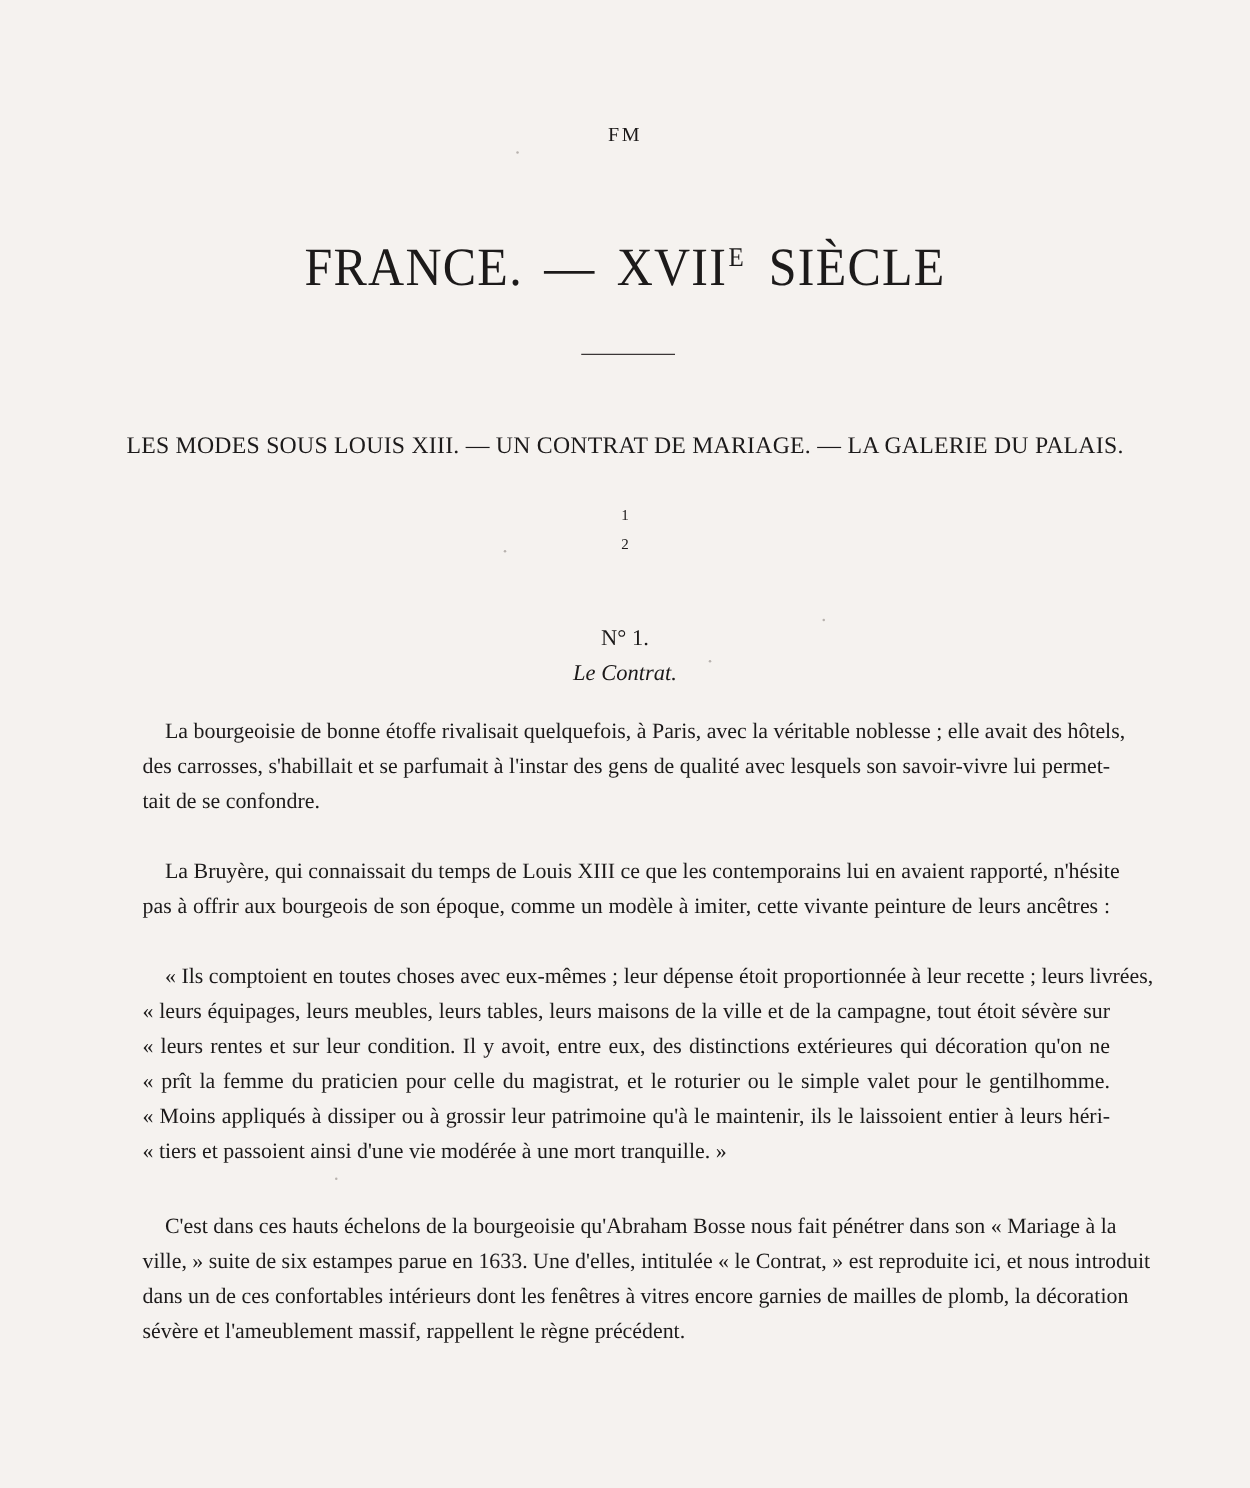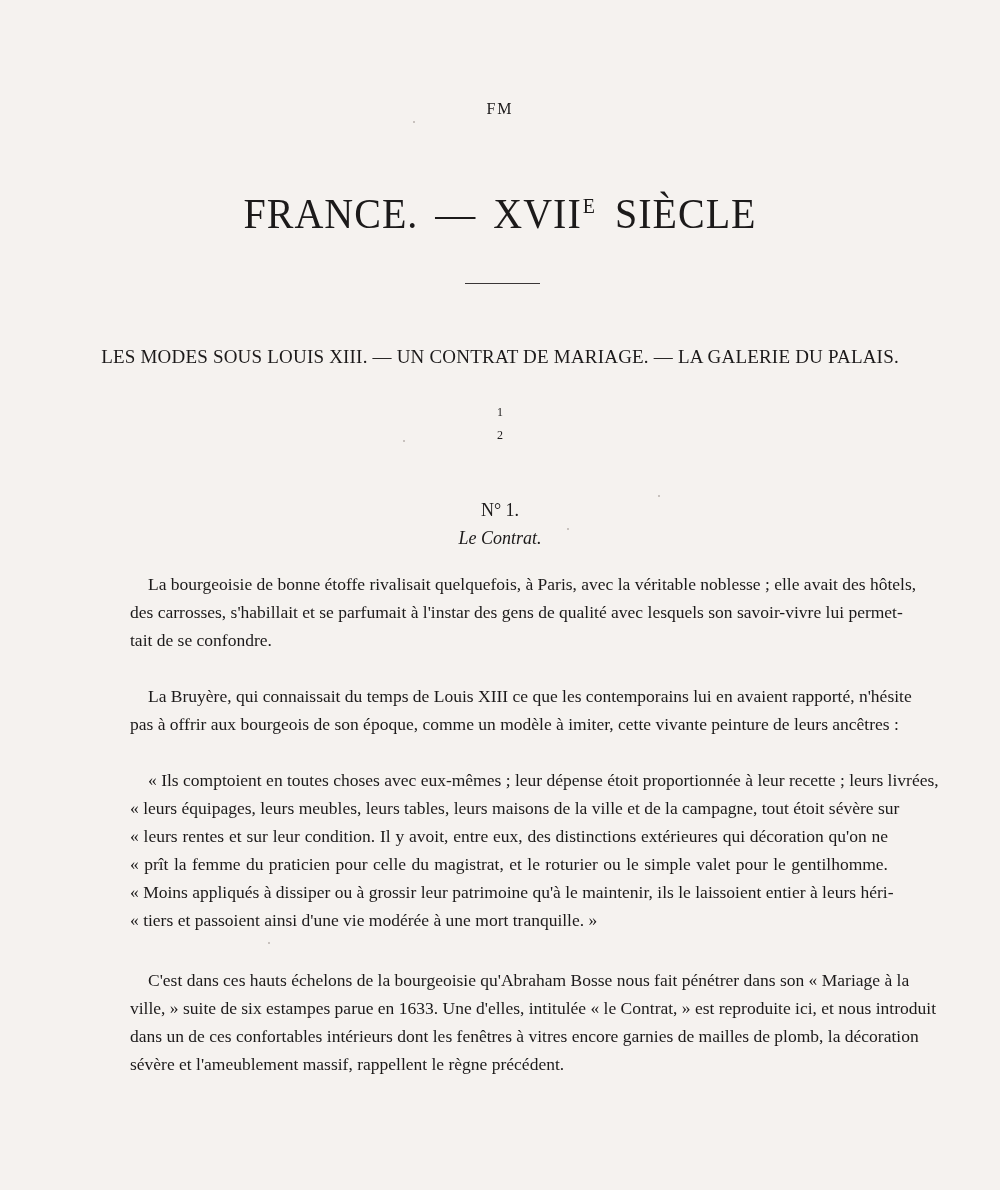--- a/index.html
+++ b/index.html
@@ -78,21 +78,20 @@
       width: 774px;
       font-size: 17.5px;
       line-height: 28px;
       text-align: justify;
     }
     .body-block .line {
       display: block;
       text-align: justify;
       text-align-last: justify;
       white-space: nowrap;
-      margin-left: 16px;
     }
     .body-block .line.last {
       text-align-last: left;
     }
     .body-block .line.indent {
       padding-left: 18px;
     }
     .p1 { top: 570px; }
     .p2 { top: 682px; }
     .p3 { top: 766px; }

